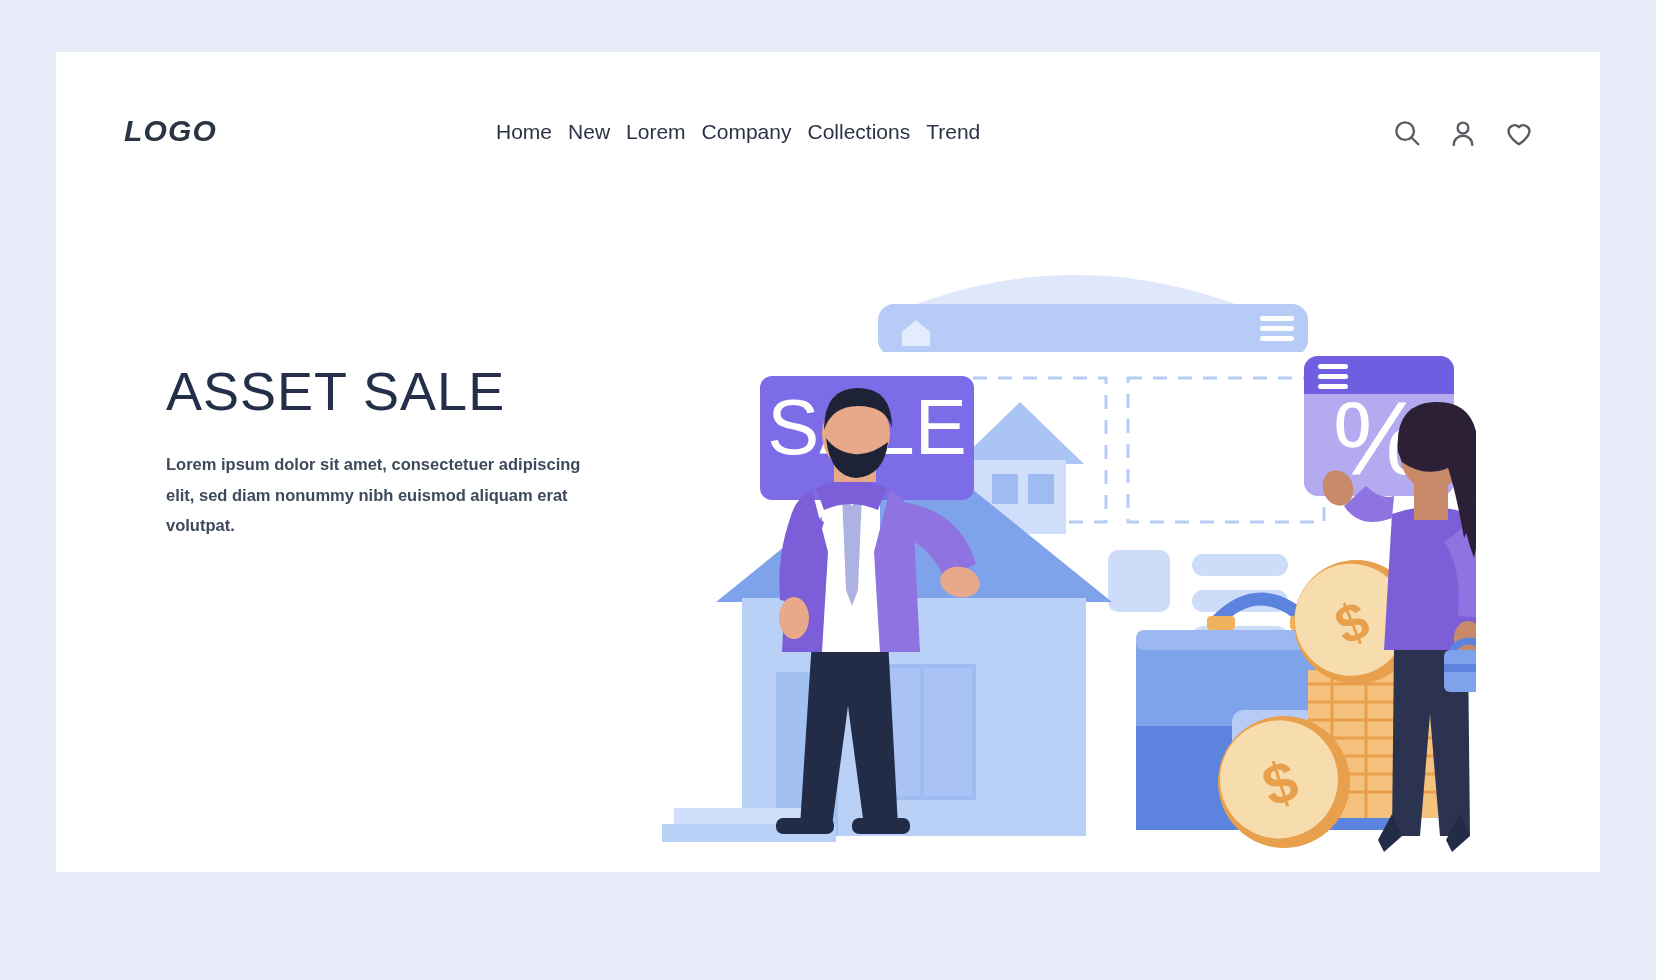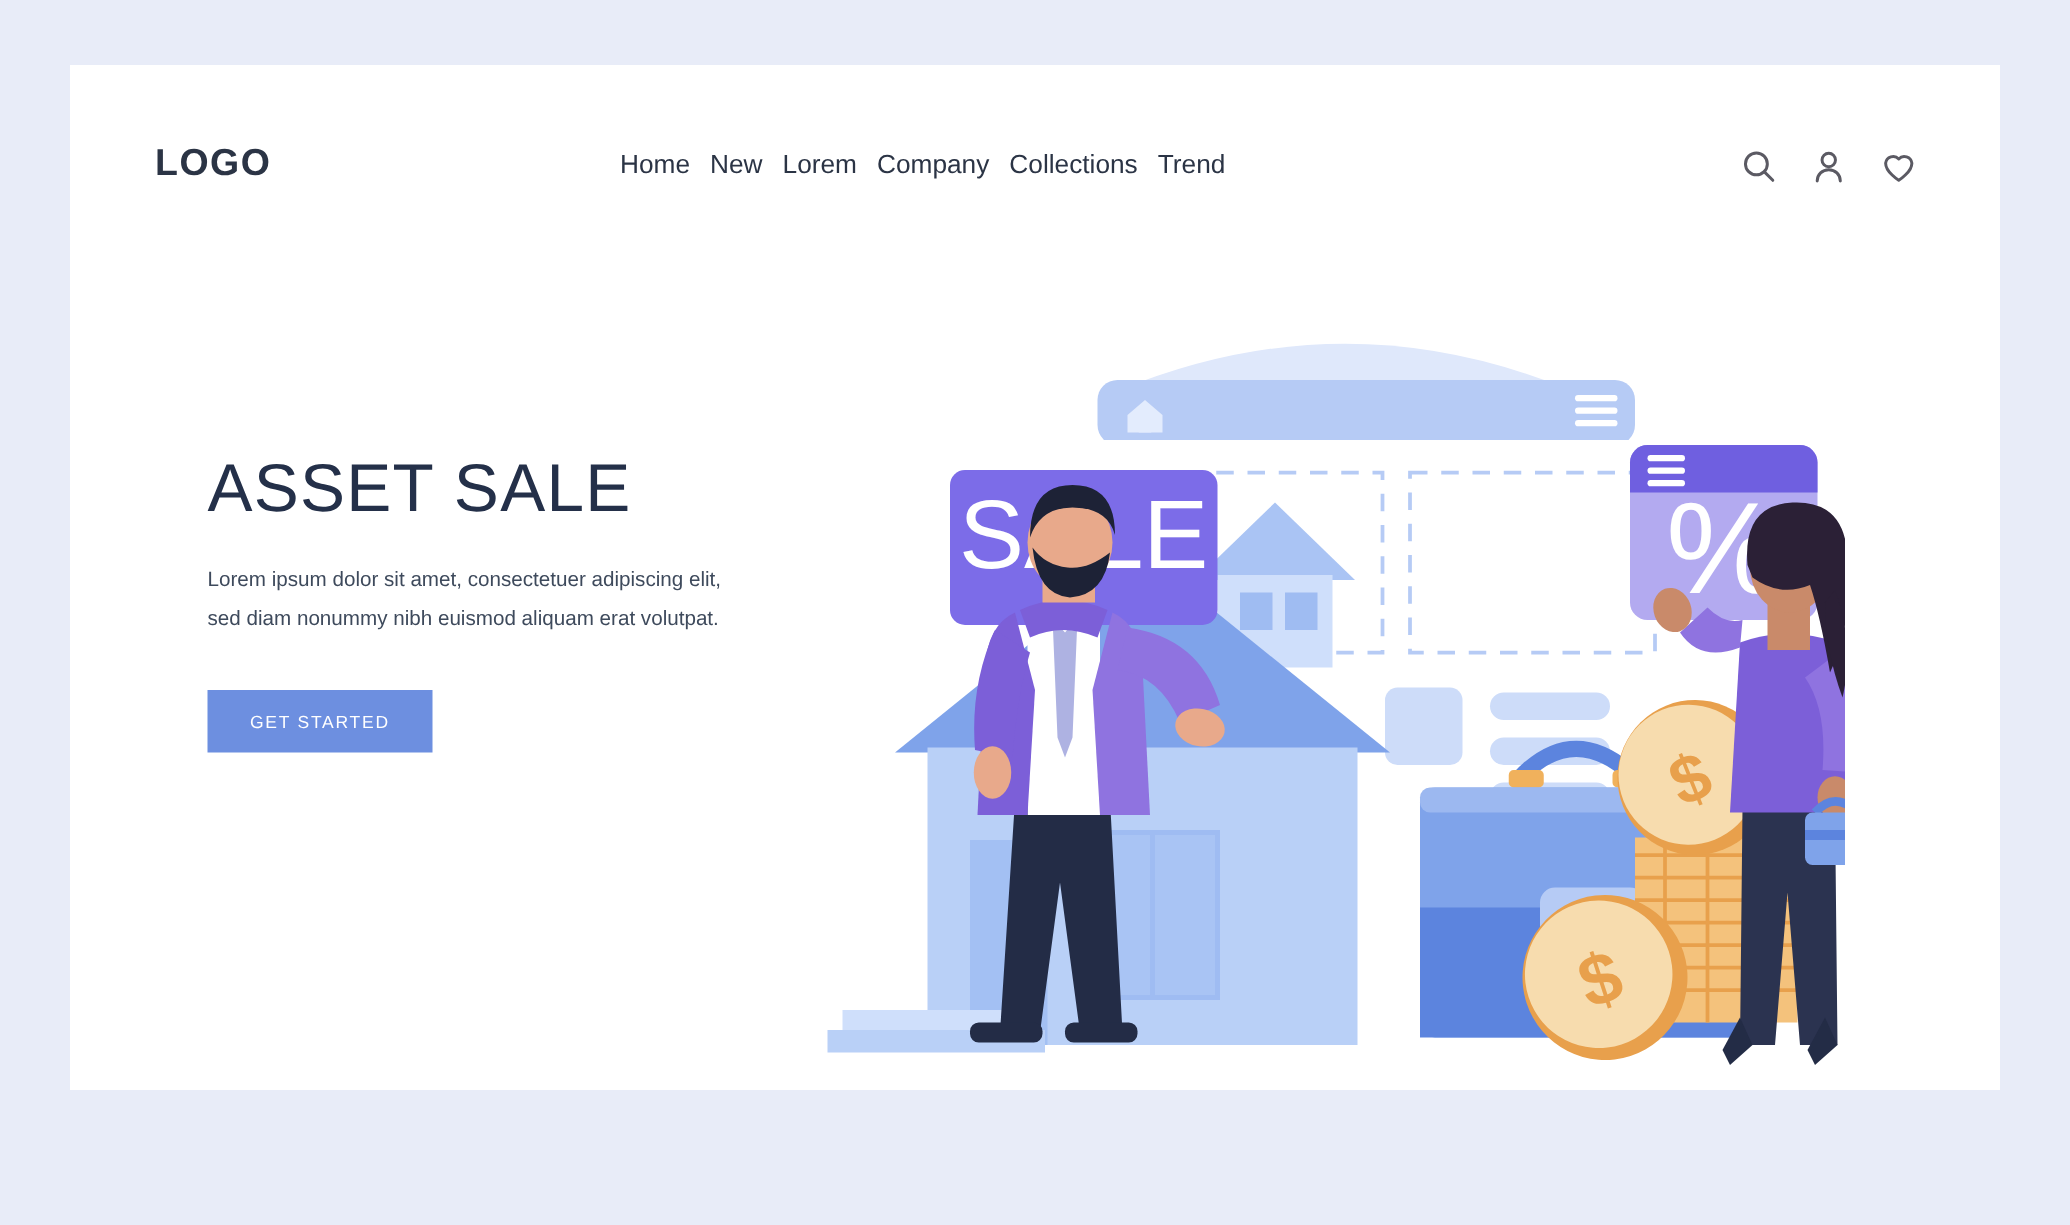--- a/index.html
+++ b/index.html
@@ -28,20 +28,21 @@
     left: 0; top: 0;
     width: 100%; height: 140px;
   }
   .logo {
     position: absolute;
     left: 68px; top: 62px;
     font-size: 30px;
     font-weight: bold;
     letter-spacing: 1.2px;
     color: #2b3445;
+    font-style: italic;
   }
   .nav-links {
     position: absolute;
     left: 440px; top: 68px;
     display: flex;
     align-items: center;
     gap: 16px;
   }
   .nav-link {
     font-size: 21px;
@@ -67,20 +68,21 @@
     color: #243049;
     letter-spacing: 1px;
     line-height: 1.1;
   }
   .subtext {
     margin-top: 28px;
     font-size: 16.5px;
     line-height: 1.85;
     color: #3e4a5c;
     width: 430px;
+    font-weight: bold;
   }
   .cta {
     margin-top: 42px;
     display: inline-block;
     background: #6d8fe0;
     color: #ffffff;
     border: none;
     padding: 17px 34px;
     font-size: 14px;
     letter-spacing: 1.4px;
@@ -125,21 +127,20 @@
         </svg>
         <svg class="nav-icon" viewBox="0 0 24 24" fill="none" stroke="#5b5a63" stroke-width="1.9" stroke-linejoin="round">
           <path d="M12 21s-8.4-5.3-8.4-11A4.9 4.9 0 0 1 12 7.3 4.9 4.9 0 0 1 20.4 10c0 5.7-8.4 11-8.4 11z"></path>
         </svg>
       </div>
     </div>
 
     <div class="hero-text">
       <h1 class="headline">ASSET SALE</h1>
       <p class="subtext">Lorem ipsum dolor sit amet, consectetuer adipiscing elit, sed diam nonummy nibh euismod aliquam erat volutpat.</p>
-      <button class="cta">GET STARTED</button>
     </div>
 
     <div class="illus">
       <svg viewBox="0 0 820 660" xmlns="http://www.w3.org/2000/svg">
         <defs>
           <clipPath id="coinClipA">
               <circle cx="0" cy="0" r="1"></circle>
             </clipPath>
         </defs>
 

